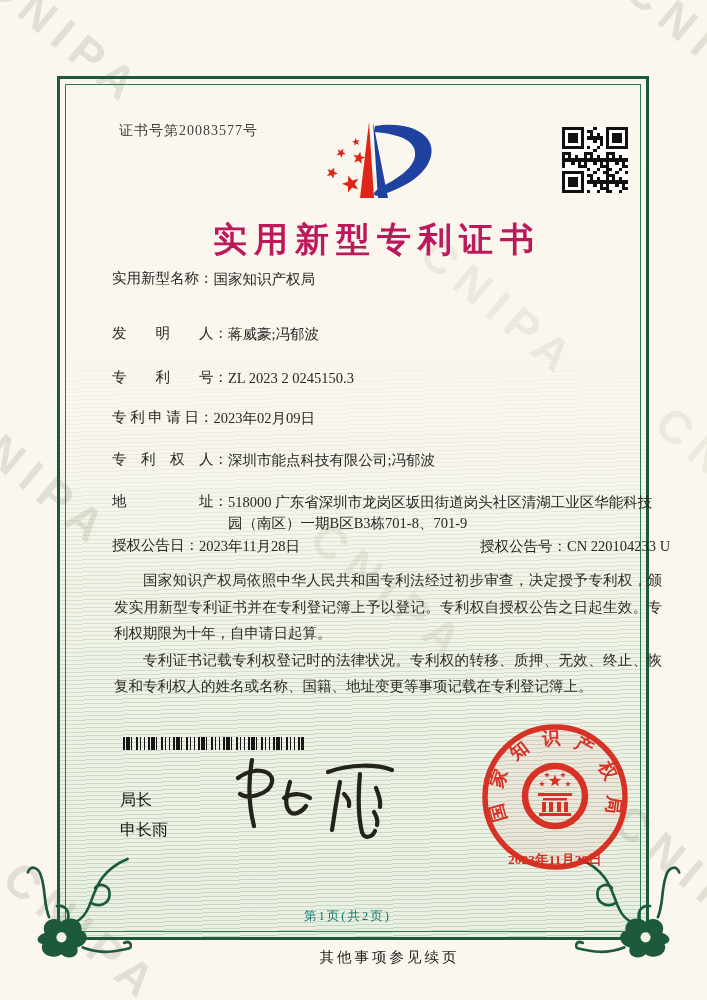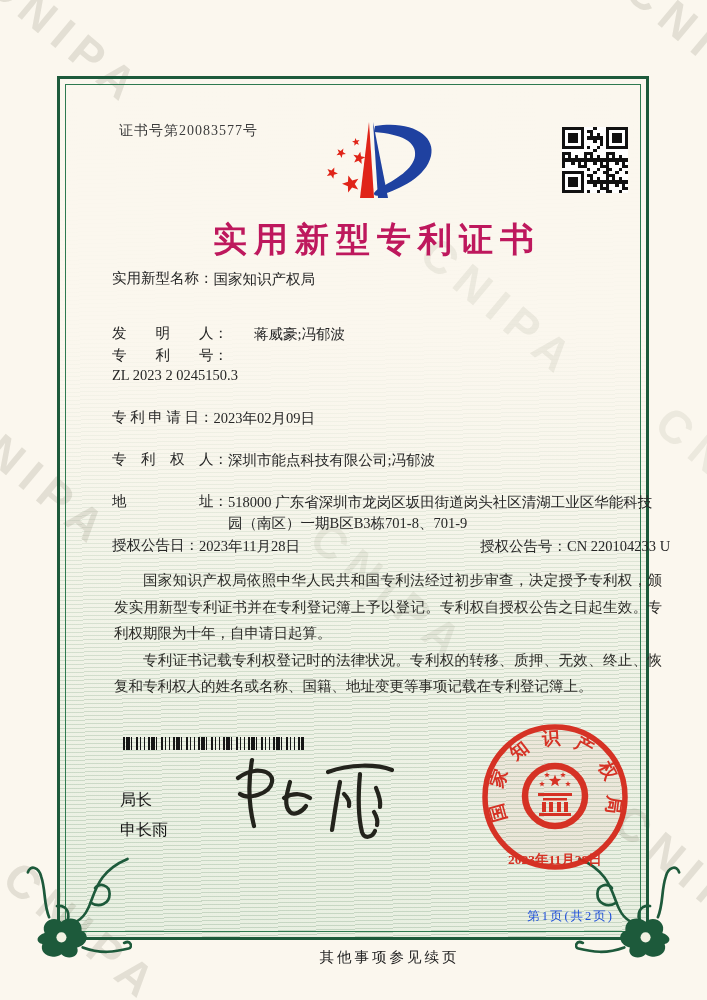--- a/index.html
+++ b/index.html
@@ -58,22 +58,22 @@
       #161616 21px 22px, rgba(0,0,0,0) 22px 25px);}
 
   .sig-role{position:absolute;left:96px;top:790px;font-size:16px;color:#141414;
             font-family:"Liberation Sans","DejaVu Sans",sans-serif;}
   .sig-name{position:absolute;left:96px;top:820px;font-size:16px;color:#141414;
             font-family:"Liberation Sans","DejaVu Sans",sans-serif;}
   .sig-hand{position:absolute;left:200px;top:748px;width:200px;height:100px;}
 
   .seal{position:absolute;left:446px;top:712px;width:170px;height:170px;opacity:0.95;}
 
-  .page-info{position:absolute;left:57px;top:908px;width:533px;text-align:right;
-             font-size:12.5px;letter-spacing:2px;color:#1d4ed8;}
+  .page-info{position:absolute;left:57px;top:908px;width:533px;text-align:center;
+             font-size:12.5px;letter-spacing:2px;color:#0f766e;}
   .continuation{position:absolute;left:12px;top:948px;width:707px;text-align:center;
              font-size:14.5px;letter-spacing:3px;color:#222;}
 </style>
 </head>
 <body>
 
 <div class="page">
 
   <span class="wm" style="left:-30px;top:8px;">CNIPA</span>
   <span class="wm" style="left:610px;top:16px;">CNIPA</span>
@@ -269,25 +269,25 @@
           <rect x="20" y="19" width="1" height="1"></rect>
         </g>
     </svg>
 
     <div class="title">实用新型专利证书</div>
 
     <div class="row" style="top:269px;">
       <span class="lab">实用新型名称：</span>
       <span class="val">国家知识产权局</span>
     </div>
-    <div class="row" style="top:324px;gap:26px;">
+    <div class="row" style="top:324px;">
       <span class="lab">发　　明　　人：</span>
       <span class="val">蒋威豪;冯郁波</span>
     </div>
-    <div class="row" style="top:346px;flex-direction:column;">
+    <div class="row" style="top:368px;">
       <span class="lab">专　　利　　号：</span>
       <span class="val">ZL 2023 2 0245150.3</span>
     </div>
     <div class="row" style="top:408px;">
       <span class="lab">专 利 申 请 日：</span>
       <span class="val">2023年02月09日</span>
     </div>
     <div class="row" style="top:450px;">
       <span class="lab">专　利　权　人：</span>
       <span class="val">深圳市能点科技有限公司;冯郁波</span>

